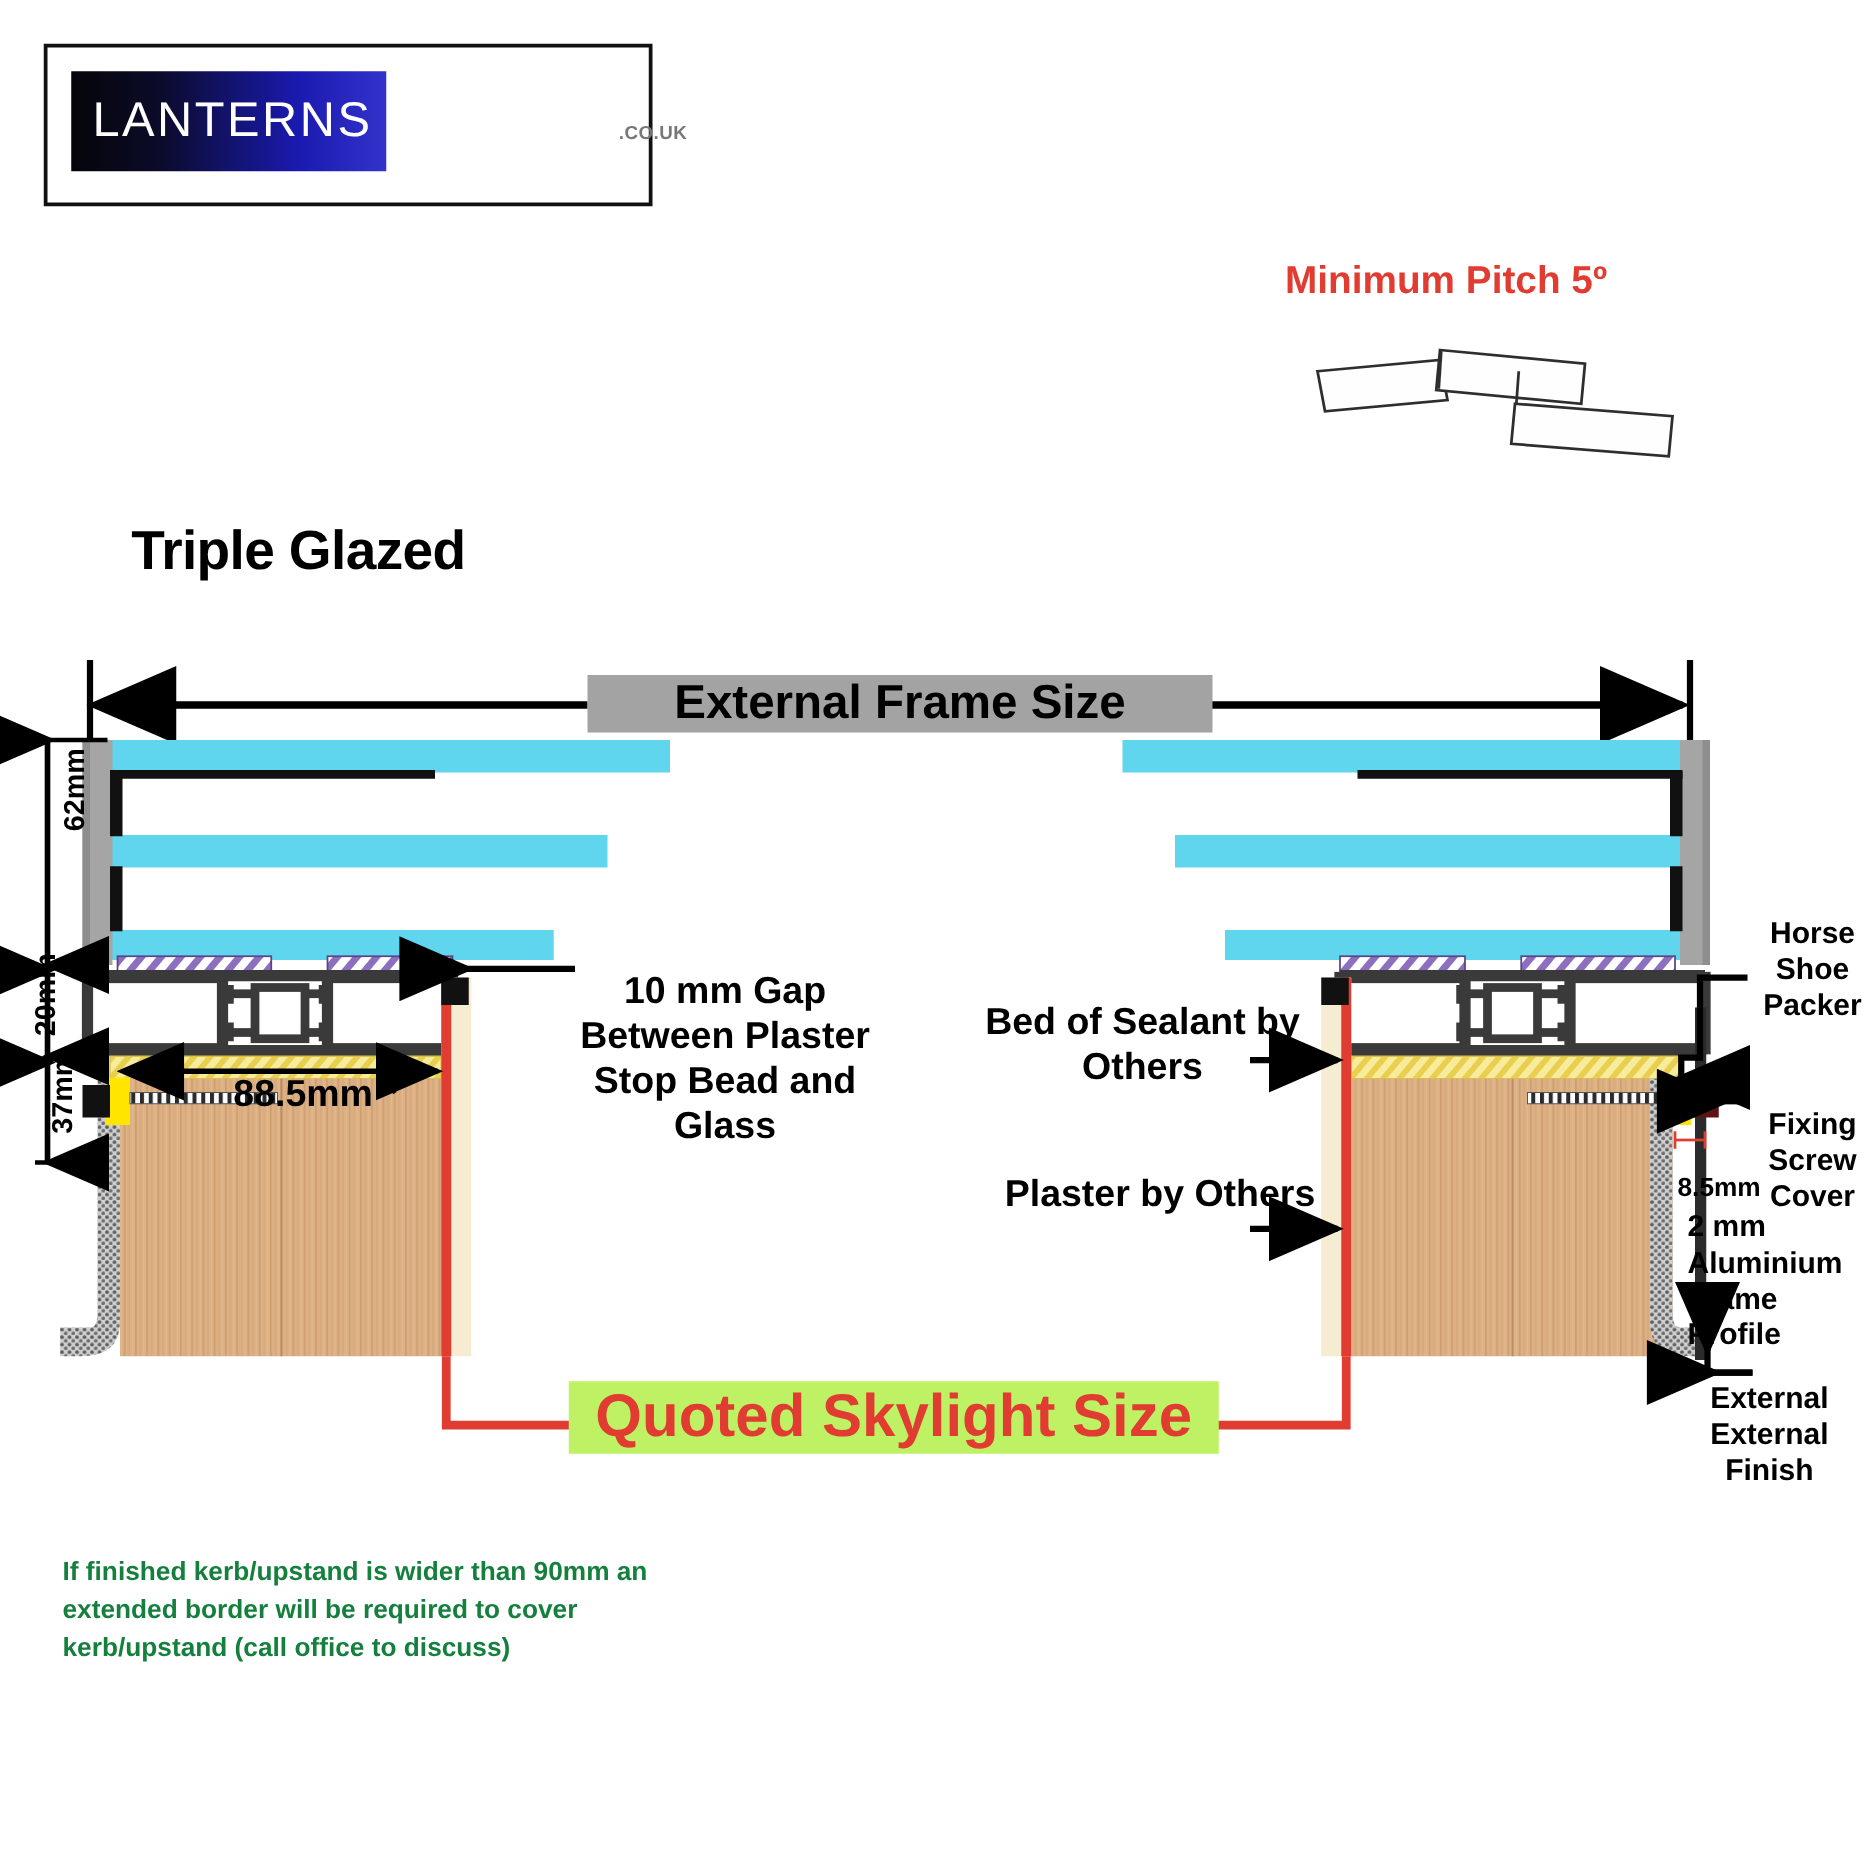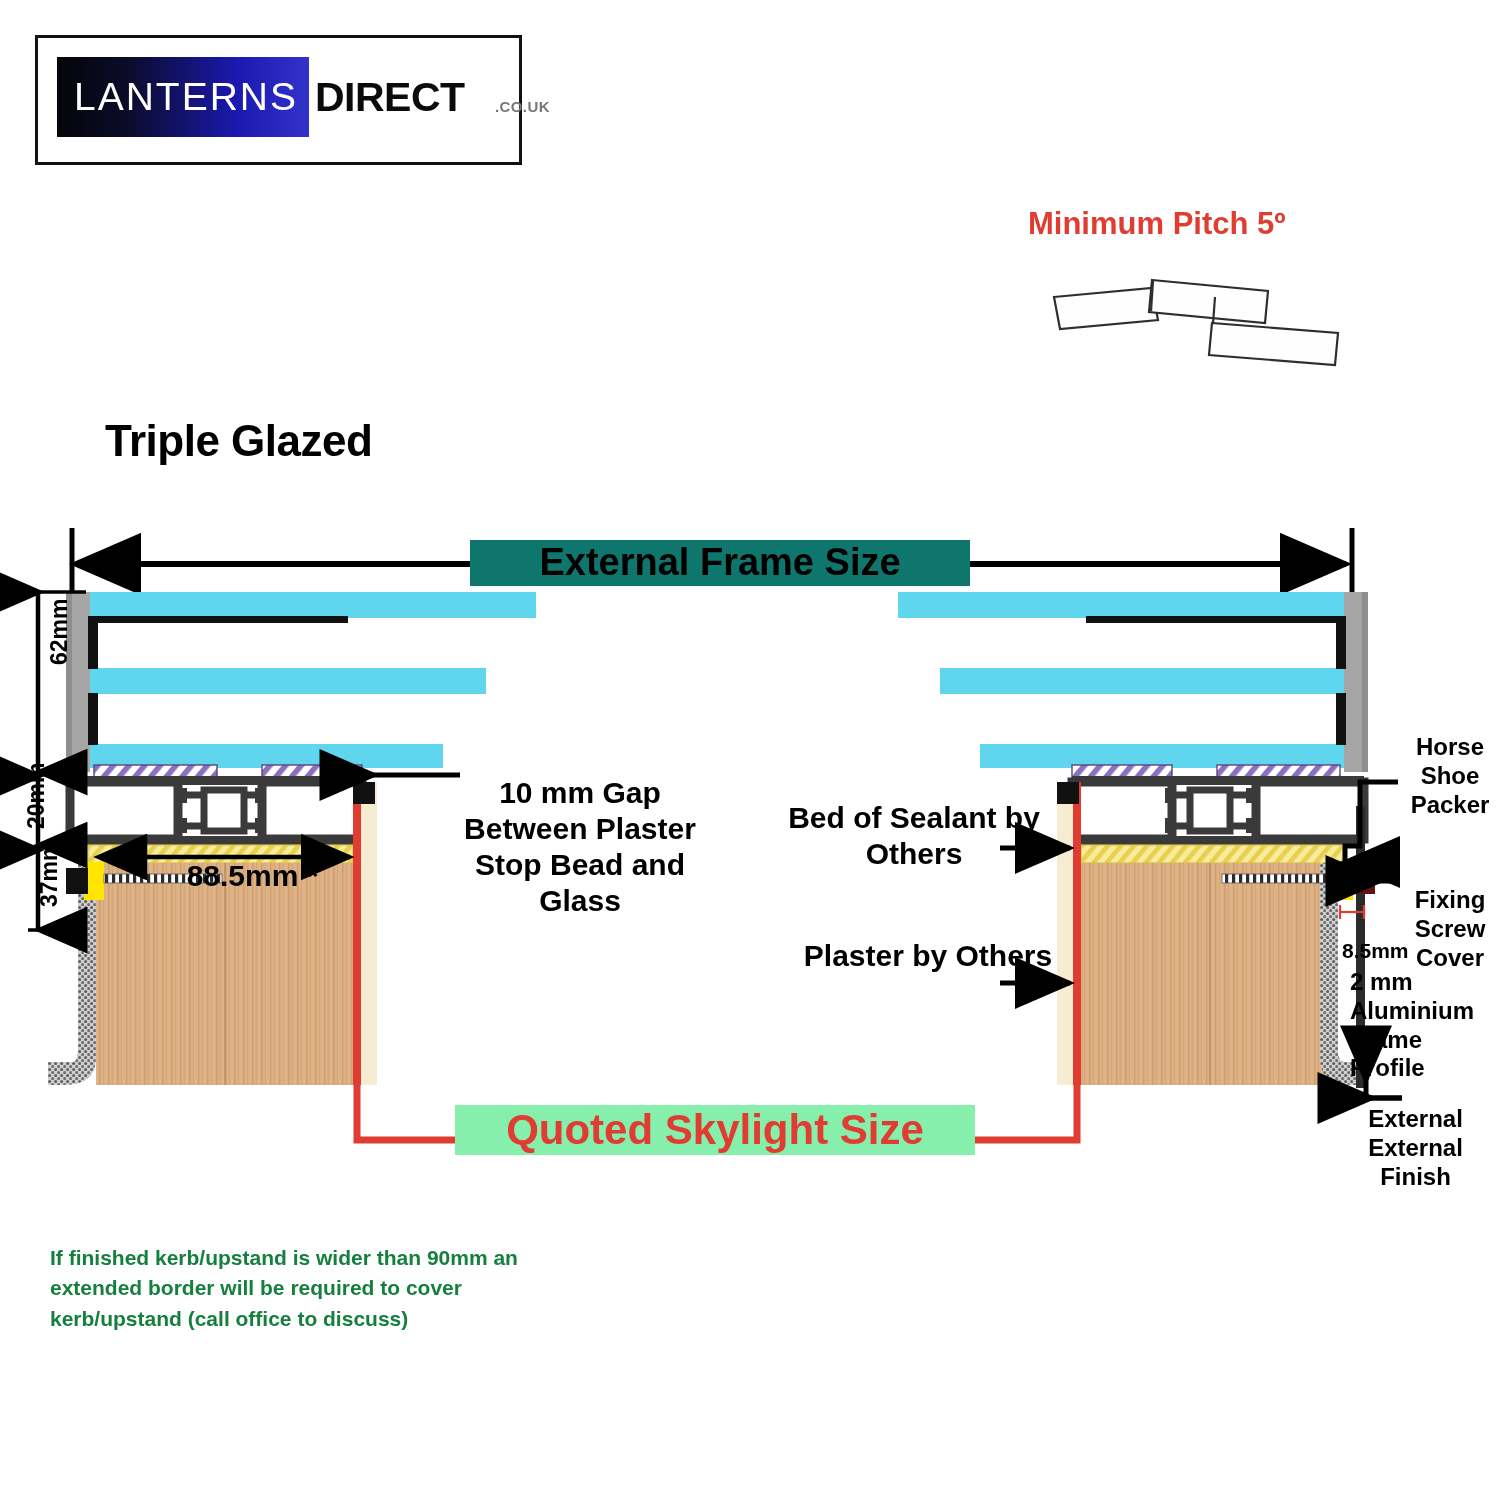--- a/index.html
+++ b/index.html
@@ -56,21 +56,21 @@
   }
 
   
   #diagram{left:0;top:0;}
 
   
   .lbl{position:absolute;font-weight:bold;color:#000;line-height:1.20;}
 
   #lbl-external-frame{
     left:470px;top:540px;width:500px;
-    font-size:38px;text-align:center;background:#0f766e;
+    font-size:38px;text-align:center;background:#a3a3a3;
   }
   #lbl-dim-62{
     left:14px;top:618px;width:92px;
     font-size:23px;text-align:center;
     transform:rotate(-90deg);transform-origin:center center;
   }
   #lbl-dim-20{
     left:-3px;top:782px;width:80px;
     font-size:23px;text-align:center;
     transform:rotate(-90deg);transform-origin:center center;
@@ -91,21 +91,21 @@
   #lbl-bed-sealant{
     left:764px;top:800px;width:300px;
     font-size:30px;text-align:center;
   }
   #lbl-plaster{
     left:760px;top:938px;width:250px;
     font-size:30px;text-align:center;margin-left:43px;
   }
   #lbl-quoted{
     left:455px;top:1105px;width:520px;
-    font-size:42px;text-align:center;color:#e03c31;background:#86efac;
+    font-size:48px;text-align:center;color:#e03c31;background:#bef264;
   }
   #lbl-horseshoe{
     left:1402px;top:733px;width:96px;
     font-size:24px;text-align:center;
   }
   #lbl-fixing{
     left:1402px;top:840px;width:96px;
     font-size:24px;text-align:center;margin-top:46px;
   }
   #lbl-85mm{
@@ -125,21 +125,20 @@
     font-size:21px;font-weight:bold;line-height:1.45;color:#15803d;
   }
 </style>
 </head>
 <body>
 
 <div class="abs" id="logo-box">
   <div id="logo-inner">
     <div id="logo-grad"></div>
     <div id="logo-lanterns">LANTERNS</div>
-    <div id="logo-direct">DIRECT</div>
     <div id="logo-couk">.CO.UK</div>
   </div>
 </div>
 
 <div class="abs lbl" id="pitch-title">Minimum Pitch 5º</div>
 
 <div class="abs" id="pitch-svg">
 <svg width="320" height="110" viewBox="0 0 320 110" xmlns="http://www.w3.org/2000/svg">
 
   <polygon points="14,22 112,13 118,45 20,54" fill="#fefefe" stroke="#2e2e2e" stroke-width="2.2"></polygon>

